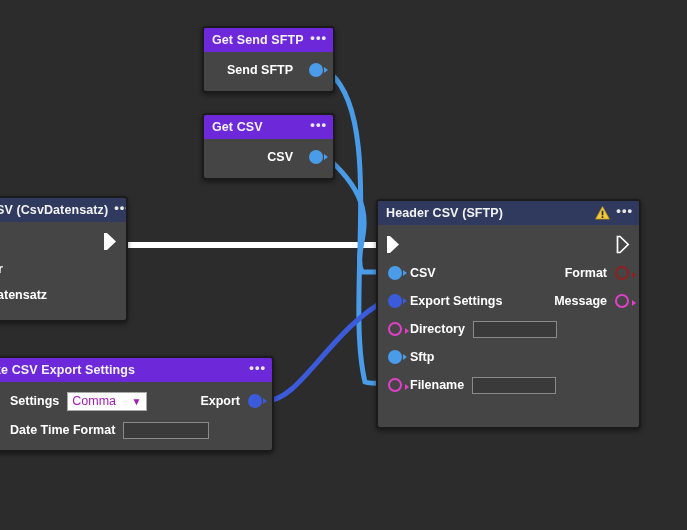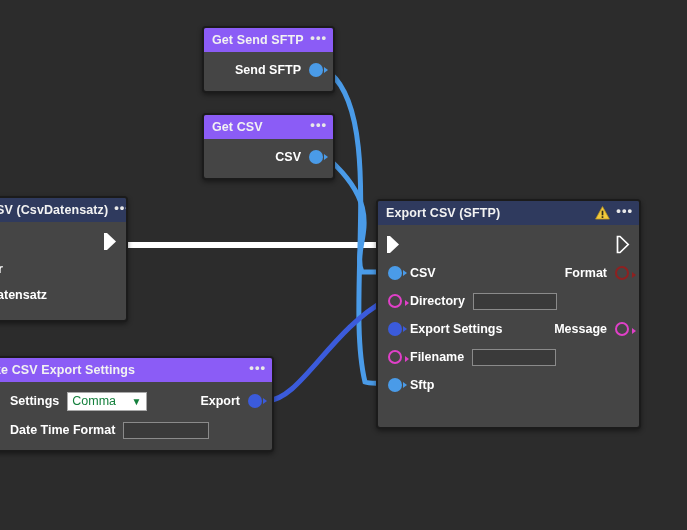--- a/index.html
+++ b/index.html
@@ -38,21 +38,21 @@
     height: 24px;
     display: flex;
     align-items: center;
     padding: 0 6px 0 8px;
     font-size: 12.5px;
     font-weight: bold;
     color: #f2f2f2;
     letter-spacing: .1px;
     white-space: nowrap;
   }
-  .title-green { background: #8b5cf6; align-items: center; }
+  .title-green { background: #6d28d9; align-items: center; }
   .title-blue  { background: #2f3a5e; }
   .title-spacer { flex: 1 1 auto; min-width: 6px; }
   .dots {
     color: #e8e8e8;
     font-size: 13px;
     font-weight: bold;
     letter-spacing: 1px;
     line-height: 8px;
     padding-bottom: 4px;
   }
@@ -112,38 +112,38 @@
     background: #3a3a3a;
     border: 1px solid #8a8a8a;
     box-sizing: border-box;
     margin-left: 8px;
   }
   .sel {
     height: 19px;
     background: #ffffff;
     border: 1px solid #a9a9a9;
     box-sizing: border-box;
-    color: #15803d;
+    color: #a21caf;
     font-size: 12.5px;
     font-family: "Liberation Sans", sans-serif;
     display: flex;
     align-items: center;
     padding: 0 2px 0 4px;
     margin-left: 8px;
   }
   .sel .selval { flex: 1 1 auto; white-space: nowrap; }
   .sel .chev { margin-left: 6px; margin-right: 3px; font-size: 10px; }
 
   
   #node-get-send-sftp { left: 202px; top: 26px;  width: 133px; height: 67px; }
   #node-get-csv       { left: 202px; top: 113px; width: 133px; height: 67px; }
   #node-make-csv      { left: -14px; top: 196px; width: 142px; height: 126px; }
   #node-export-set    { left: -16px; top: 356px; width: 290px; height: 96px; }
   #node-upload        { left: 376px; top: 199px; width: 265px; height: 230px; }
-  .row.out .lbl { margin-right: 0; }
+  .row.out .lbl { margin-right: 8px; }
   .fill { flex: 1 1 auto; }
 </style>
 </head>
 <body>
 
 <div id="canvas">
 
   <svg id="wires" viewBox="0 0 687 530" xmlns="http://www.w3.org/2000/svg">
 
     <path d="M 122 245 L 383 245" stroke="#ffffff" stroke-width="6" fill="none"></path>
@@ -223,21 +223,21 @@
       </div>
       <div class="row" style="height:28px;padding-left:24px;">
         <span class="lbl">Date Time Format</span>
         <input class="field" type="text" style="width: 86px; color: rgb(255, 255, 255); font-size: 11px; padding: 0px 3px;" value="">
       </div>
     </div>
   </div>
 
   <div class="node" id="node-upload">
     <div class="node-title title-blue">
-      <span>Export CSV (SFTP)</span>
+      <span>Header CSV (SFTP)</span>
       <span class="title-spacer fill"></span>
       <svg class="warn" viewBox="0 0 16 15">
         <path d="M8 0.6 L15.4 14 L0.6 14 Z" fill="#f2c93c" stroke="#b9951f" stroke-width="0.8"></path>
         <rect x="7.1" y="5" width="1.8" height="5" fill="#2a2a1a"></rect>
         <rect x="7.1" y="11" width="1.8" height="1.8" fill="#2a2a1a"></rect>
       </svg>
       <span class="dots">•••</span>
     </div>
     <div class="body">
 
@@ -252,41 +252,41 @@
 
       <div class="row">
         <span class="pin in filled" style="color:#4a9be8"></span>
         <span class="lbl">CSV</span>
         <span class="fill"></span>
         <span class="lbl">Format</span>
         <span class="pin out hollow" style="color:#8f2020"></span>
       </div>
 
       <div class="row">
-        <span class="pin in hollow" style="color:#e040c8"></span>
-        <span class="lbl">Directory</span>
-        <input class="field" type="text" style="width: 84px; color: rgb(255, 255, 255); font-size: 11px; padding: 0px 3px;" value="">
-      </div>
-
-      <div class="row">
         <span class="pin in filled" style="color:#3b5bdb"></span>
         <span class="lbl">Export Settings</span>
         <span class="fill"></span>
         <span class="lbl">Message</span>
         <span class="pin out hollow" style="color:#e040c8"></span>
       </div>
 
       <div class="row">
         <span class="pin in hollow" style="color:#e040c8"></span>
+        <span class="lbl">Directory</span>
+        <input class="field" type="text" style="width: 84px; color: rgb(255, 255, 255); font-size: 11px; padding: 0px 3px;" value="">
+      </div>
+
+      <div class="row">
+        <span class="pin in filled" style="color:#4a9be8"></span>
+        <span class="lbl">Sftp</span>
+      </div>
+
+      <div class="row">
+        <span class="pin in hollow" style="color:#e040c8"></span>
         <span class="lbl">Filename</span>
         <input class="field" type="text" style="width: 84px; color: rgb(255, 255, 255); font-size: 11px; padding: 0px 3px;" value="">
       </div>
 
-      <div class="row">
-        <span class="pin in filled" style="color:#4a9be8"></span>
-        <span class="lbl">Sftp</span>
-      </div>
-
 
     </div>
   </div>
 
 </div>
 
 </body></html>

